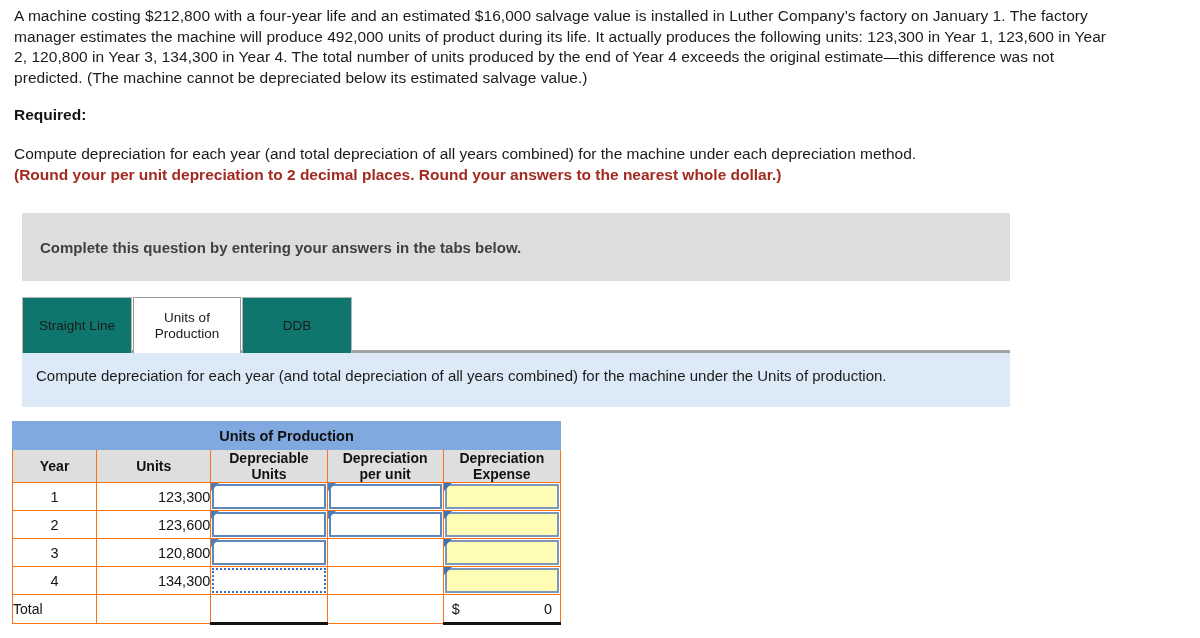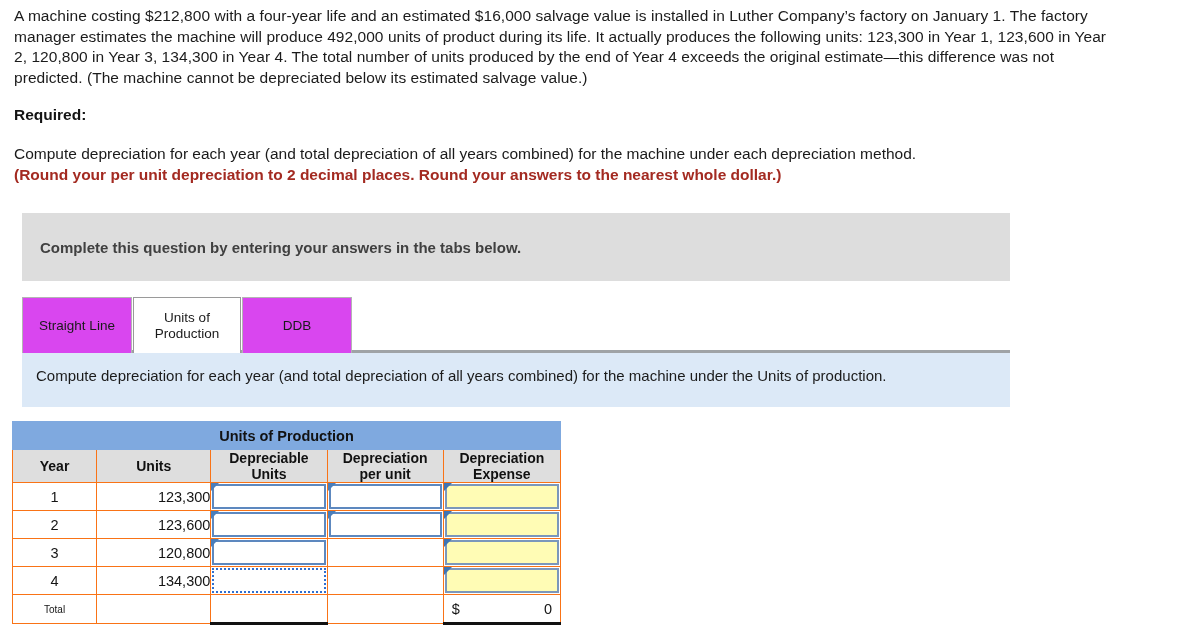--- a/index.html
+++ b/index.html
@@ -82,21 +82,21 @@
     border: 1px solid #b4b4b4;
     border-bottom: none;
     height: 56px;
     display: flex;
     align-items: center;
     justify-content: center;
     text-align: center;
     font-size: 13.5px;
     line-height: 16px;
     color: #1a1a1a;
-    background: #d946ef;
+    background: #0f766e;
     position: relative;
     z-index: 1;
     padding: 0 12px;
   }
   .tab.tab-straight { width: 110px; }
   .tab.tab-units {
     width: 108px;
     background: #ffffff;
     z-index: 3;
     border-color: #9a9a9a;
@@ -174,23 +174,23 @@
     font-size: 14.5px;
     color: #141414;
   }
   td.units-cell {
     text-align: right;
     padding-right: 6px;
     font-size: 14.5px;
     color: #141414;
   }
   td.total-label {
-    text-align: center;
+    text-align: left;
     padding-right: 6px;
-    font-size: 10px;
+    font-size: 14px;
     color: #141414;
   }
   td.blank-cell { background: #ffffff; }
 
   
   td.inputhost {
     position: relative;
     background: #ffffff;
     padding: 0;
   }

